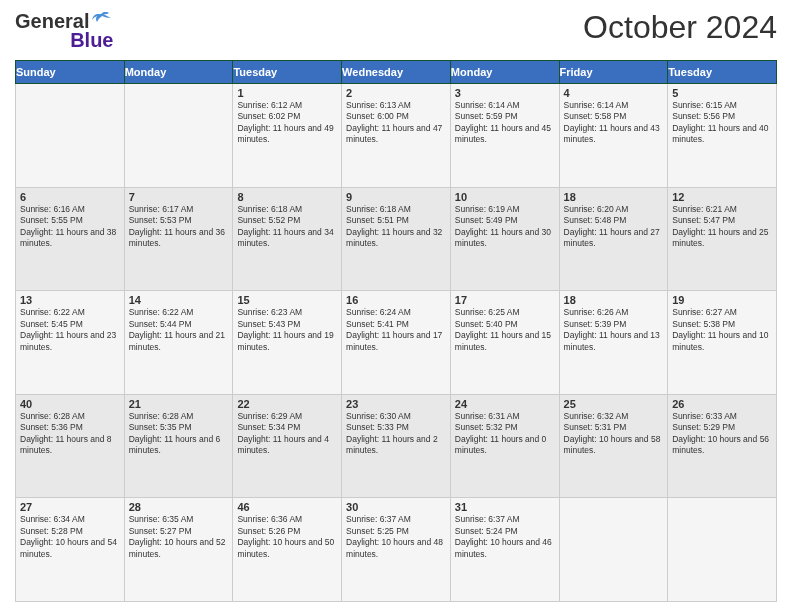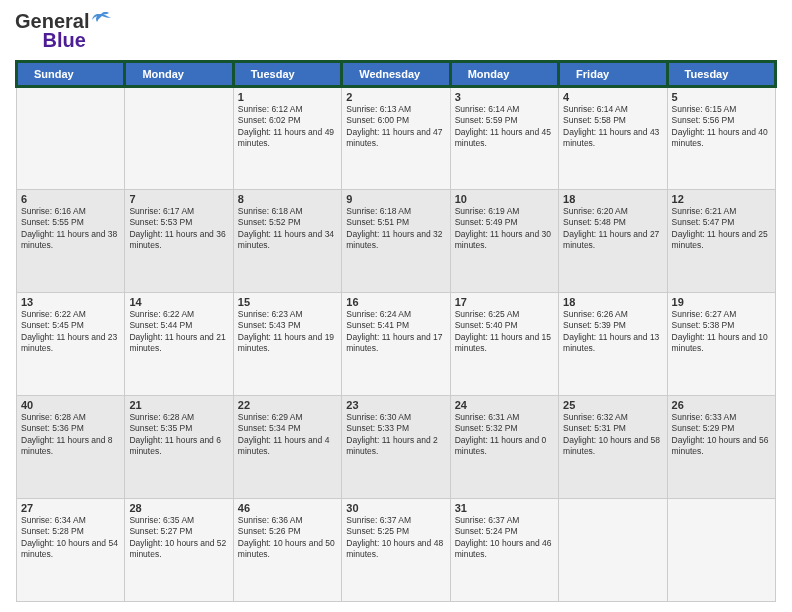--- a/index.html
+++ b/index.html
@@ -19,21 +19,21 @@
     }
     .header {
       display: flex;
       justify-content: space-between;
       align-items: flex-start;
       margin-bottom: 8px;
     }
     .logo {
       display: flex;
       flex-direction: column;
-      align-items: center;
+      align-items: flex-end;
     }
     .title-section {
       text-align: right;
     }
     .month-title {
       font-size: 32px;
       font-weight: normal;
       color: #333;
       line-height: 1.1;
     }
@@ -50,23 +50,23 @@
     table {
       width: 100%;
       border-collapse: collapse;
       table-layout: fixed;
     }
     thead th {
       background-color: #3a6fbf;
       color: white;
       font-size: 11px;
       font-weight: bold;
-      padding: 5px 16px;
+      padding: 5px 0;
       text-align: left;
-      border: 3px solid #14532d;
+      border: 1px solid #14532d;
     }
     tbody td {
       vertical-align: top;
       border: 1px solid #ccc;
       padding: 3px 4px;
       font-size: 9px;
       color: #333;
       height: 88px;
     }
     tbody tr:nth-child(odd) td {
@@ -100,20 +100,21 @@
         <span style="font-size:20px; font-weight:bold; color:#333; font-family:Arial;">
           <span style="color:#333;">General</span>
         </span>
         <svg width="22" height="16" viewBox="0 0 22 16" style="margin-left:2px; margin-top:-4px;">
           <path d="M10 2 Q14 -2 18 1 Q15 3 12 2 Q16 4 20 6 Q15 6 11 4 Q8 6 6 10 Q4 7 6 4 Q3 5 1 8 Q2 3 6 2 Z" fill="#4a90d9"></path>
         </svg>
       </div>
       <div style="font-size:20px; font-weight:bold; color:#4c1d95; font-family:Arial; margin-top:-4px;">Blue</div>
     </div>
     <div class="title-section">
+      <div class="month-title">October 2024</div>
     </div>
   </div>
 
   <table class="calendar">
     <thead>
       <tr>
       <th>Sunday</th>
           <th>Monday</th>
           <th>Tuesday</th>
           <th>Wednesday</th>

